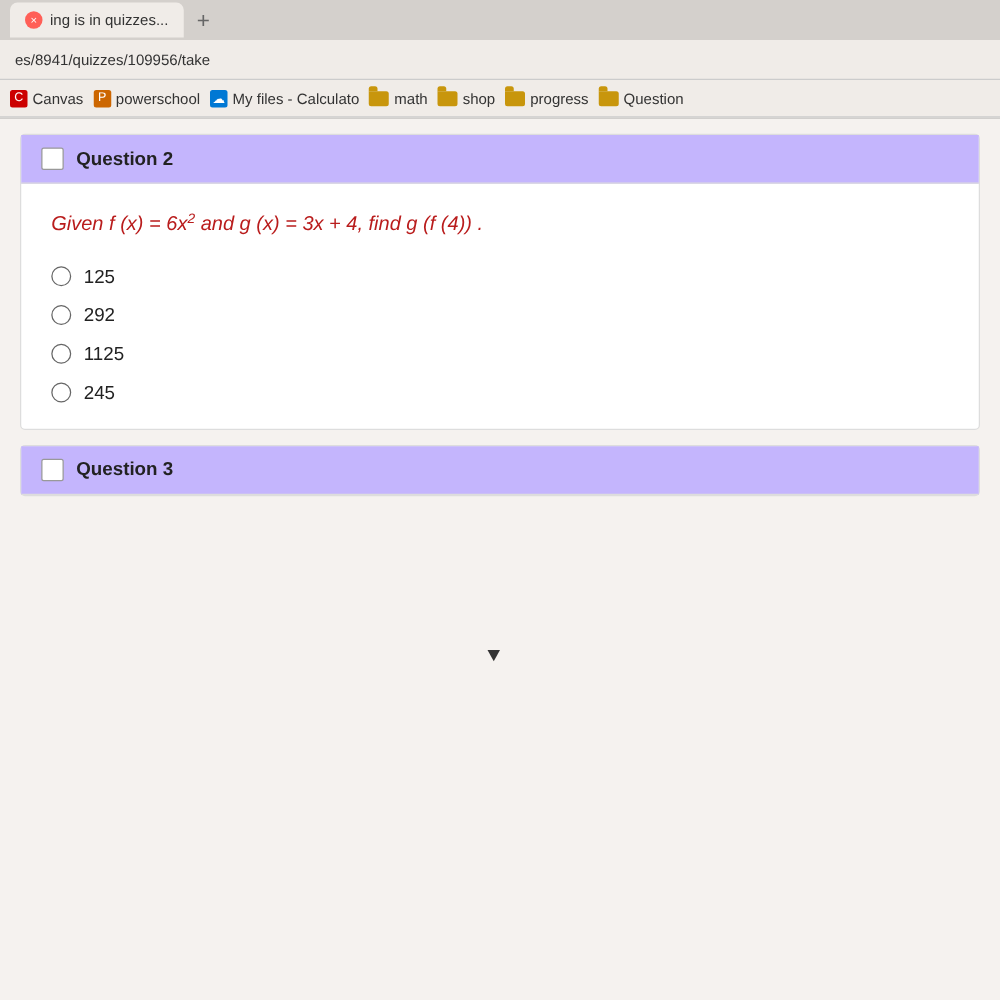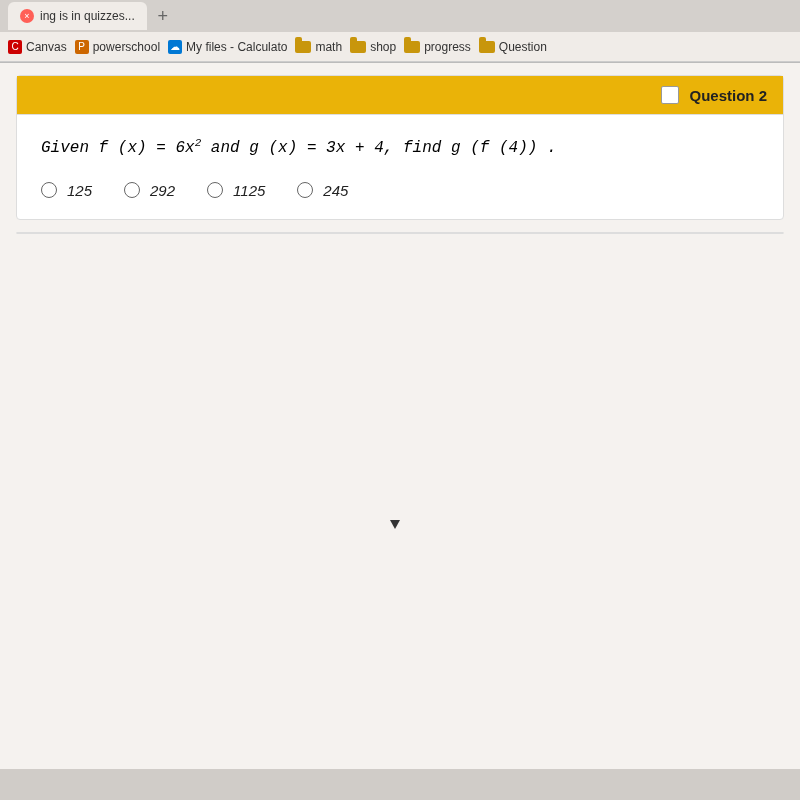--- a/index.html
+++ b/index.html
@@ -125,27 +125,26 @@
       overflow: hidden;
     }
 
     .question-card {
       background: white;
       margin: 12px 16px;
       border: 1px solid #ddd;
       border-radius: 4px;
     }
     .question-header {
-      background: #eab308;
+      background: #c4b5fd;
       border-bottom: 1px solid #ddd;
       padding: 10px 16px;
       display: flex;
       align-items: center;
       gap: 10px;
-      justify-content: flex-end;
     }
     .question-checkbox {
       width: 18px;
       height: 18px;
       border: 1.5px solid #999;
       border-radius: 2px;
       background: white;
       display: flex;
       align-items: center;
       justify-content: center;
@@ -154,30 +153,28 @@
       font-size: 15px;
       font-weight: bold;
       color: #222;
     }
     .question-body {
       padding: 20px 24px;
     }
     .question-text {
       font-size: 16px;
       font-style: italic;
-      color: #000000;
+      color: #b91c1c;
       margin-bottom: 20px;
       line-height: 1.6;
-      font-family: Liberation Mono, monospace;
     }
     .answer-options {
       display: flex;
-      flex-direction: row;
-      gap: 32px;
-      font-style: italic;
+      flex-direction: column;
+      gap: 14px;
     }
     .answer-option {
       display: flex;
       align-items: center;
       gap: 10px;
       font-size: 15px;
       color: #222;
       cursor: pointer;
     }
     .radio-circle {
@@ -229,20 +226,23 @@
 <div class="browser-top">
 
   <div class="tab-bar">
     <div class="tab-active">
       <span class="tab-close">×</span>
       <span>ing is in quizzes...</span>
     </div>
     <div class="tab-plus">+</div>
   </div>
 
+  <div class="address-bar">
+    <span class="address-text">es/8941/quizzes/109956/take</span>
+  </div>
 
   <div class="bookmarks-bar">
     <div class="bookmark-item">
       <div class="bookmark-icon bm-canvas">C</div>
       <span>Canvas</span>
     </div>
     <div class="bookmark-item">
       <div class="bookmark-icon bm-ps">P</div>
       <span>powerschool</span>
     </div>
@@ -295,17 +295,21 @@
         </div>
         <div class="answer-option">
           <div class="radio-circle"></div>
           <span>245</span>
         </div>
       </div>
     </div>
   </div>
 
   <div class="question-card-2">
+    <div class="question-header">
+      <div class="question-checkbox"></div>
+      <span class="question-title">Question 3</span>
+    </div>
   </div>
 
 </div>
 
 <div class="cursor"></div>
 
 </body></html>

